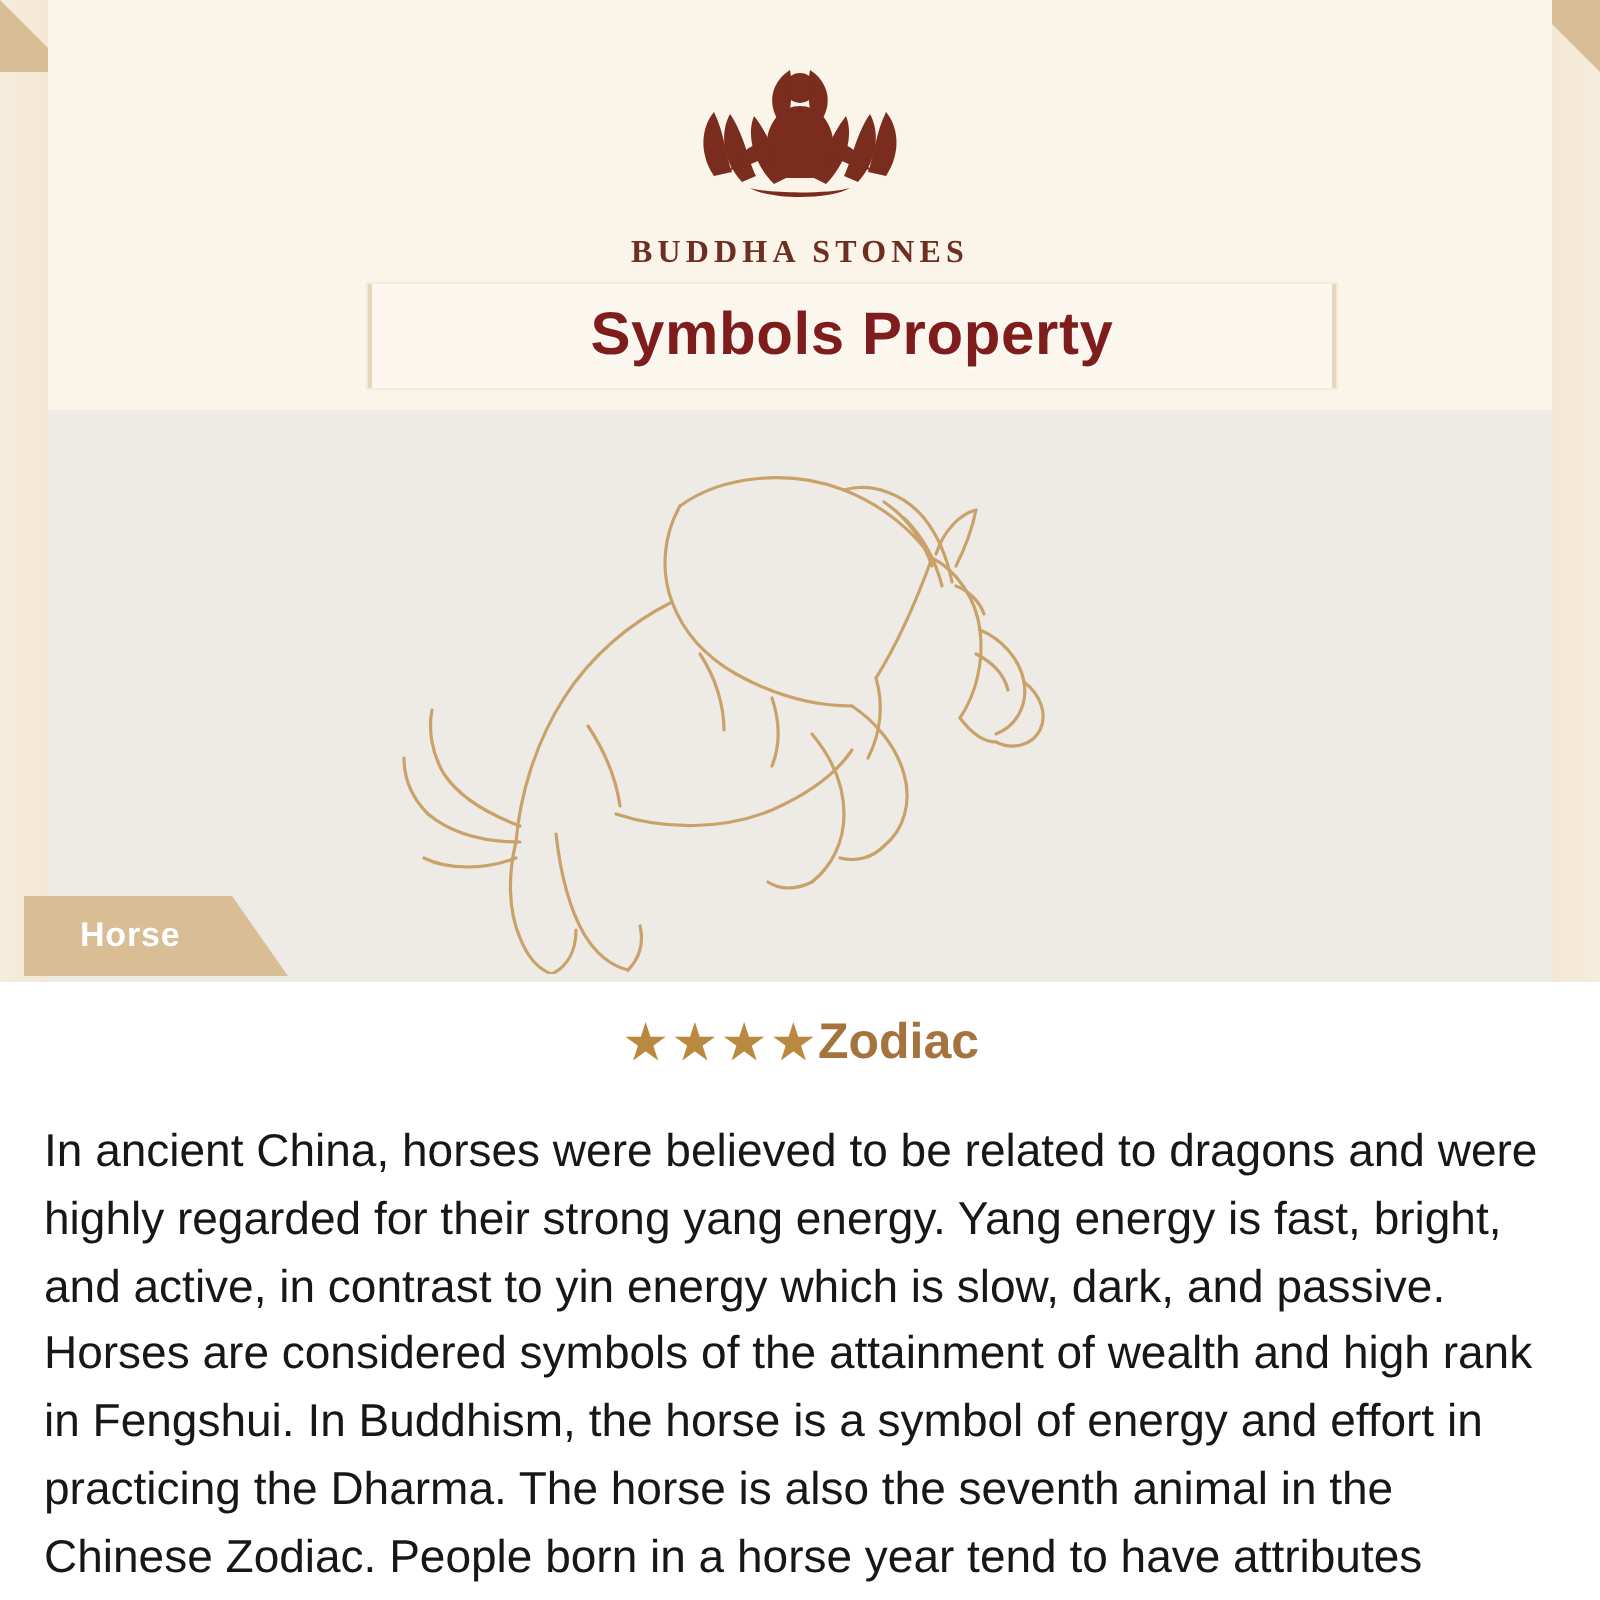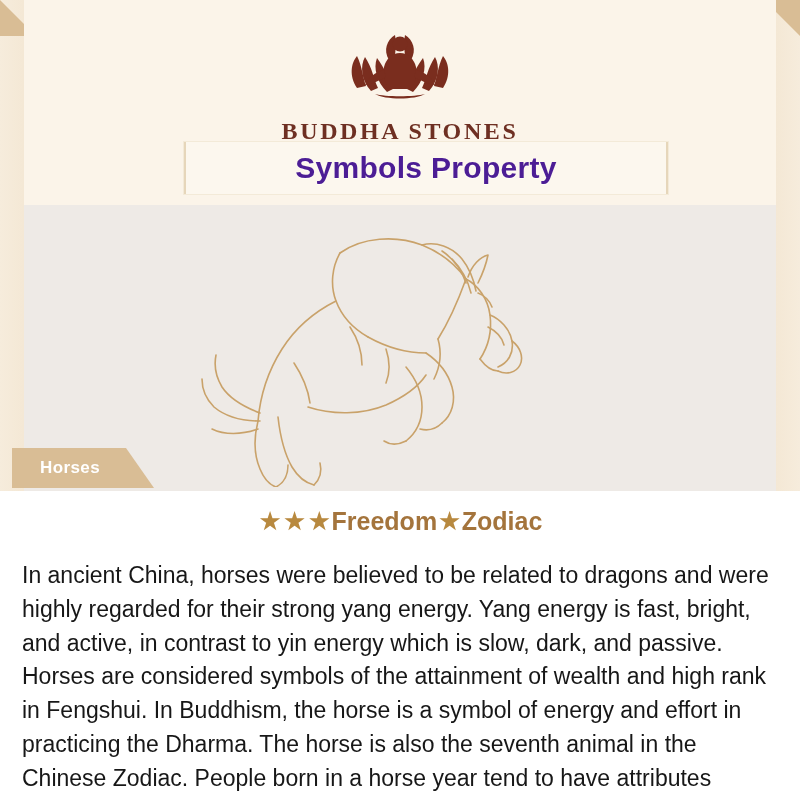--- a/index.html
+++ b/index.html
@@ -77,21 +77,21 @@
     display: flex;
     flex-direction: column;
     align-items: center;
   }
   .logo-mark {
     width: 130px;
     height: 92px;
   }
   .logo-text {
     margin-top: 4px;
-    font-size: 24px;
+    font-size: 16px;
     letter-spacing: 2.6px;
     font-weight: bold;
     color: #6e2f22;
     font-family: "Liberation Serif", serif;
   }
 
   
   .title-banner {
     position: absolute;
     left: 160px;
@@ -102,21 +102,21 @@
     border-left: 2px solid #e6d6ba;
     border-right: 2px solid #e6d6ba;
     display: flex;
     align-items: center;
     justify-content: center;
     box-shadow: 0 0 0 1px rgba(230,214,186,0.35);
   }
   .title-text {
     font-size: 30px;
     font-weight: bold;
-    color: #4c1d95;
+    color: #7f1d1d;
     font-family: "Liberation Sans", sans-serif;
     letter-spacing: 0.3px;
     text-shadow: 0 1px 0 #fffdf8;
   }
 
   
   .hero {
     position: absolute;
     left: 24px; right: 24px;
     top: 205px;
@@ -291,30 +291,29 @@
           <path d="M160 120 C168 132 172 146 172 158"></path>
           <path d="M196 142 C200 154 200 166 196 176"></path>
           <path d="M104 156 C112 168 118 182 120 196"></path>
         </g>
       </svg>
     </span>
   </div>
 
   <div class="name-tab">
     <div class="name-tab-body">
-      <span class="name-tab-label">Horses</span>
+      <span class="name-tab-label">Horse</span>
     </div>
     <div class="name-tab-tail"></div>
   </div>
 
   <div class="text-panel">
     <div class="keywords">
       <span class="star">★</span>
       <span class="star">★</span>
       <span class="star">★</span>
-      <span class="kw">Freedom</span>
       <span class="star">★</span>
       <span class="kw">Zodiac</span>
     </div>
     <p class="body-text">In ancient China, horses were believed to be related to dragons and were highly regarded for their strong yang energy. Yang energy is fast, bright, and active, in contrast to yin energy which is slow, dark, and passive. Horses are considered symbols of the attainment of wealth and high rank in Fengshui. In Buddhism, the horse is a symbol of energy and effort in practicing the Dharma. The horse is also the seventh animal in the Chinese Zodiac. People born in a horse year tend to have attributes associated with the horse: They are hard workers, they like to travel, and they are free spirits.</p>
   </div>
 
 </div>
 
 </body></html>

